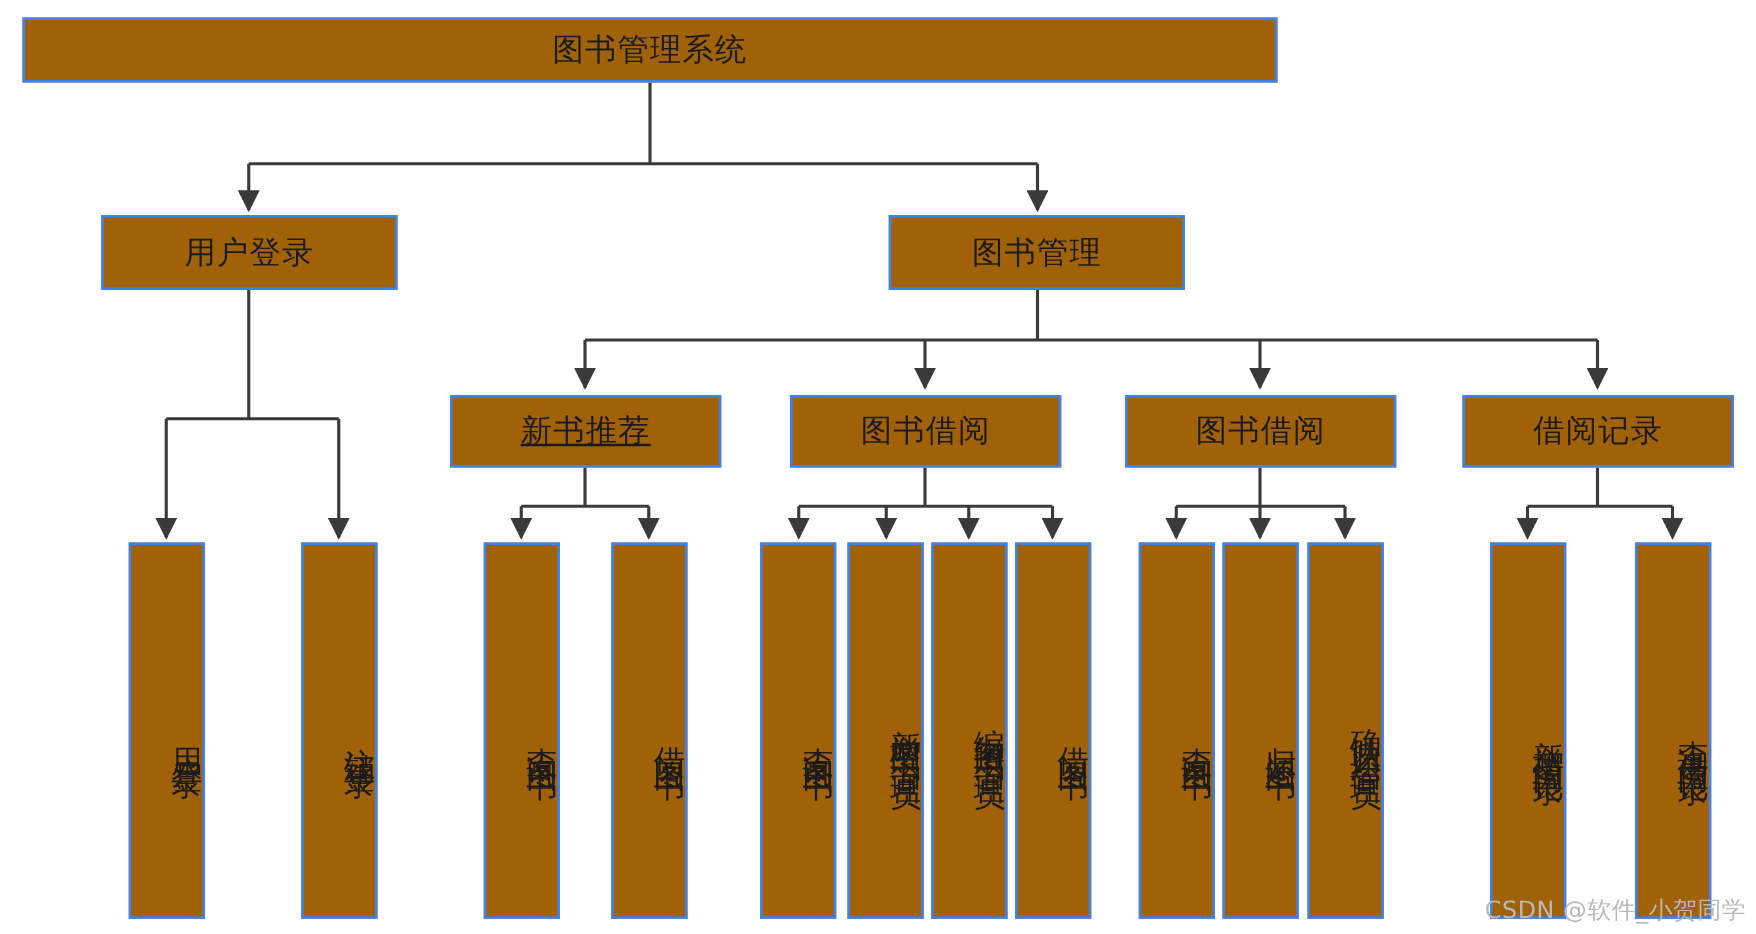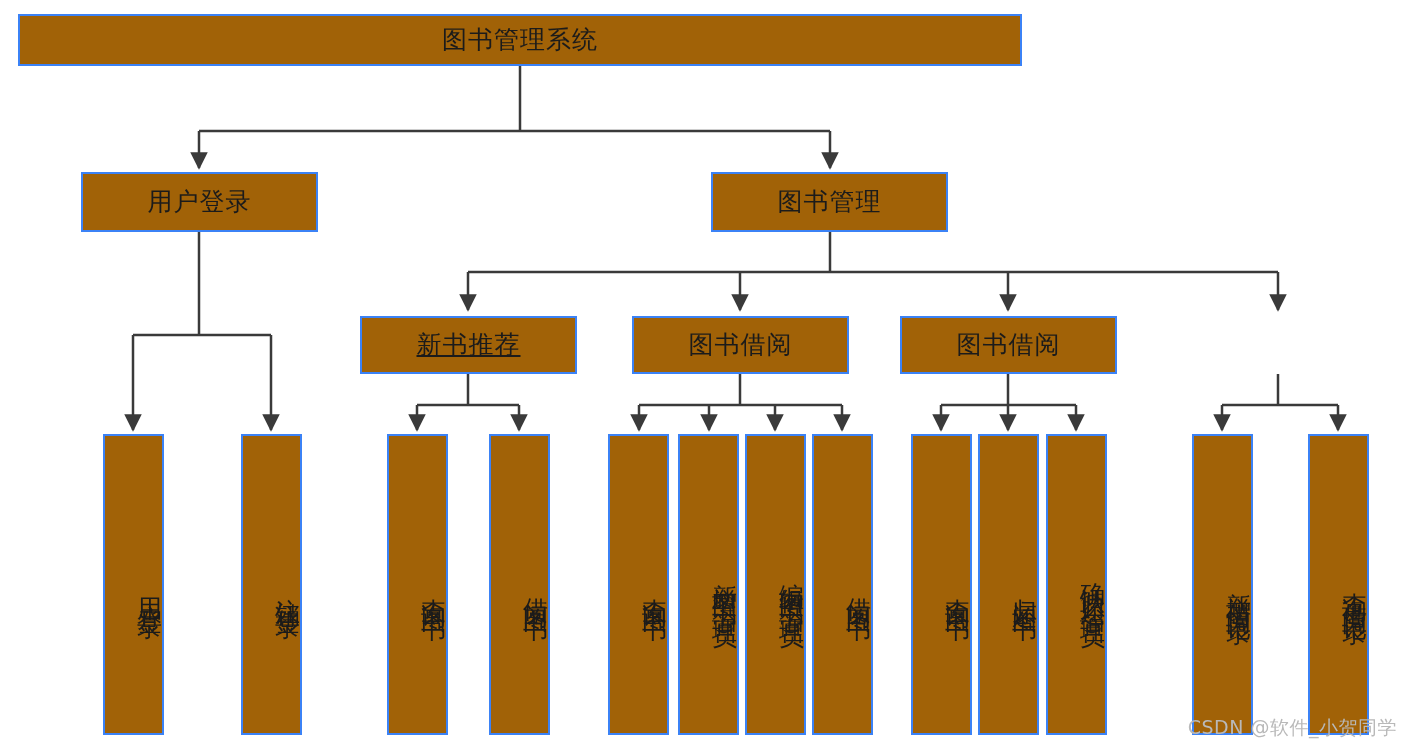--- a/index.html
+++ b/index.html
@@ -139,20 +139,23 @@
 
   <div class="node horiz" style="left:360px; top:316px; width:217px; height:58px;text-decoration:underline;">
     <span>新书推荐</span>
   </div>
   <div class="node horiz" style="left:632px; top:316px; width:217px; height:58px;">
     <span>图书借阅</span>
   </div>
   <div class="node horiz" style="left:900px; top:316px; width:217px; height:58px;">
     <span>图书借阅</span>
   </div>
+  <div class="node horiz" style="left:1170px; top:316px; width:217px; height:58px;">
+    <span>借阅记录</span>
+  </div>
 
   <div class="node vert" style="left:103px; top:434px; width:61px; height:301px;">
     <span class="vlabel">用户登录</span>
   </div>
   <div class="node vert" style="left:241px; top:434px; width:61px; height:301px;">
     <span class="vlabel">注销登录</span>
   </div>
 
   <div class="node vert" style="left:387px; top:434px; width:61px; height:301px;">
     <span class="vlabel">查询图书</span>

